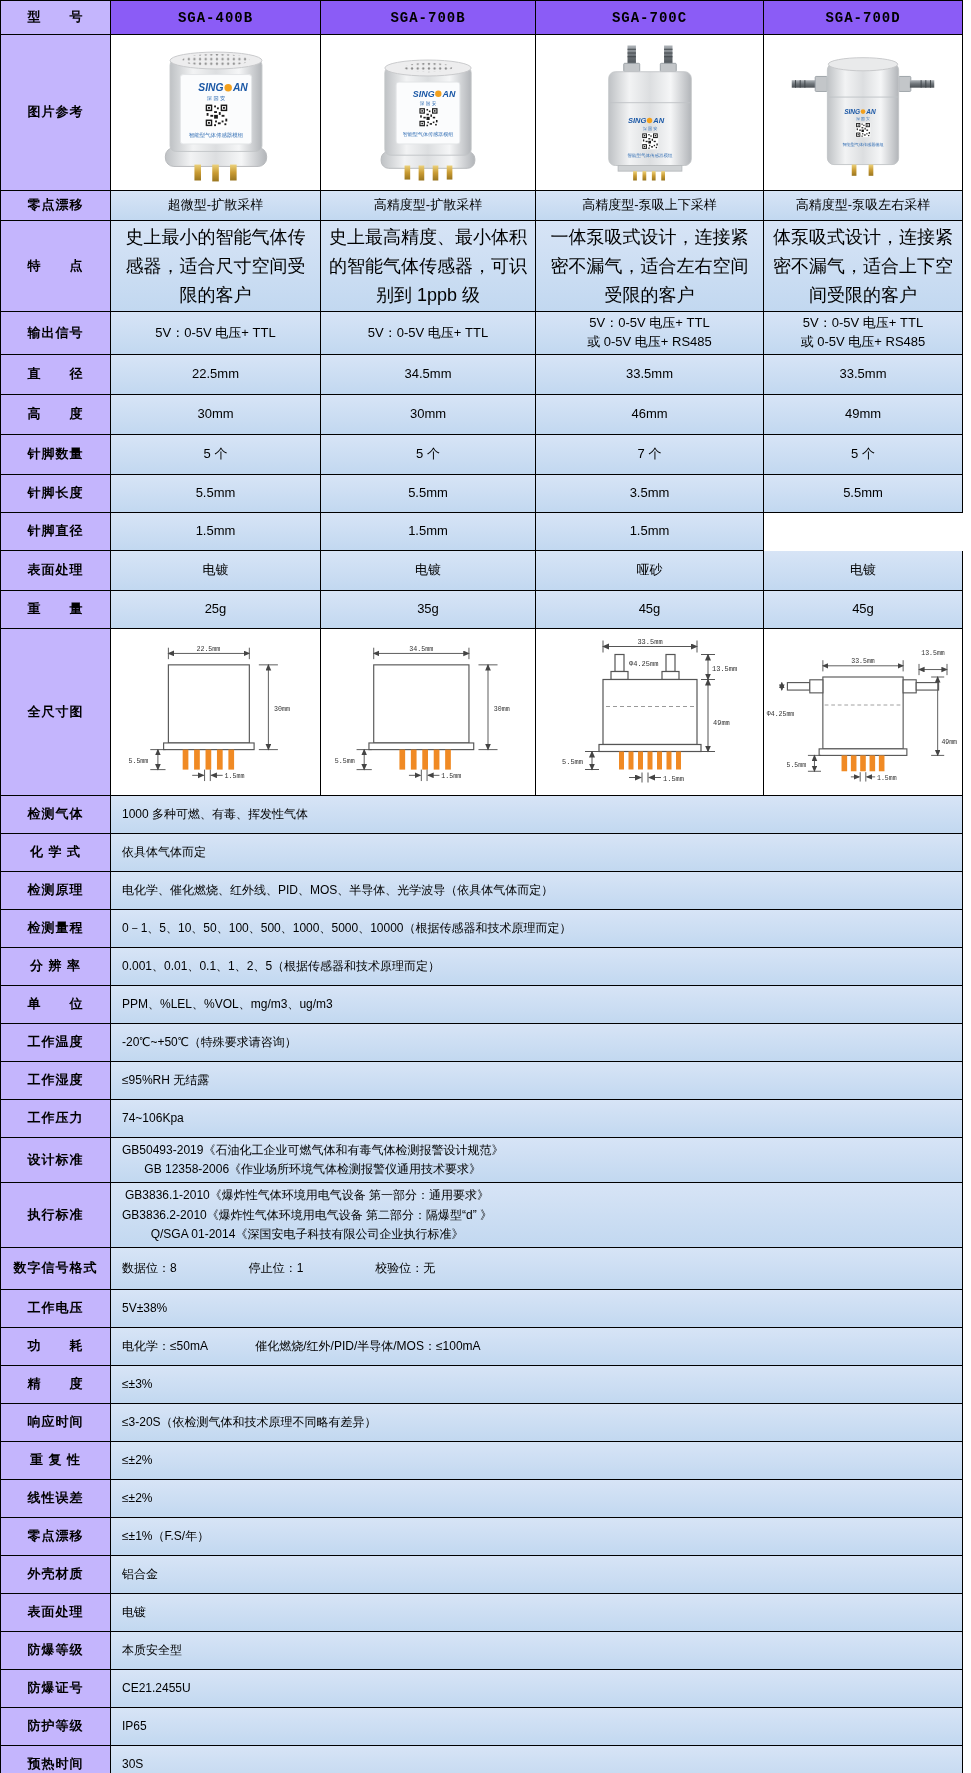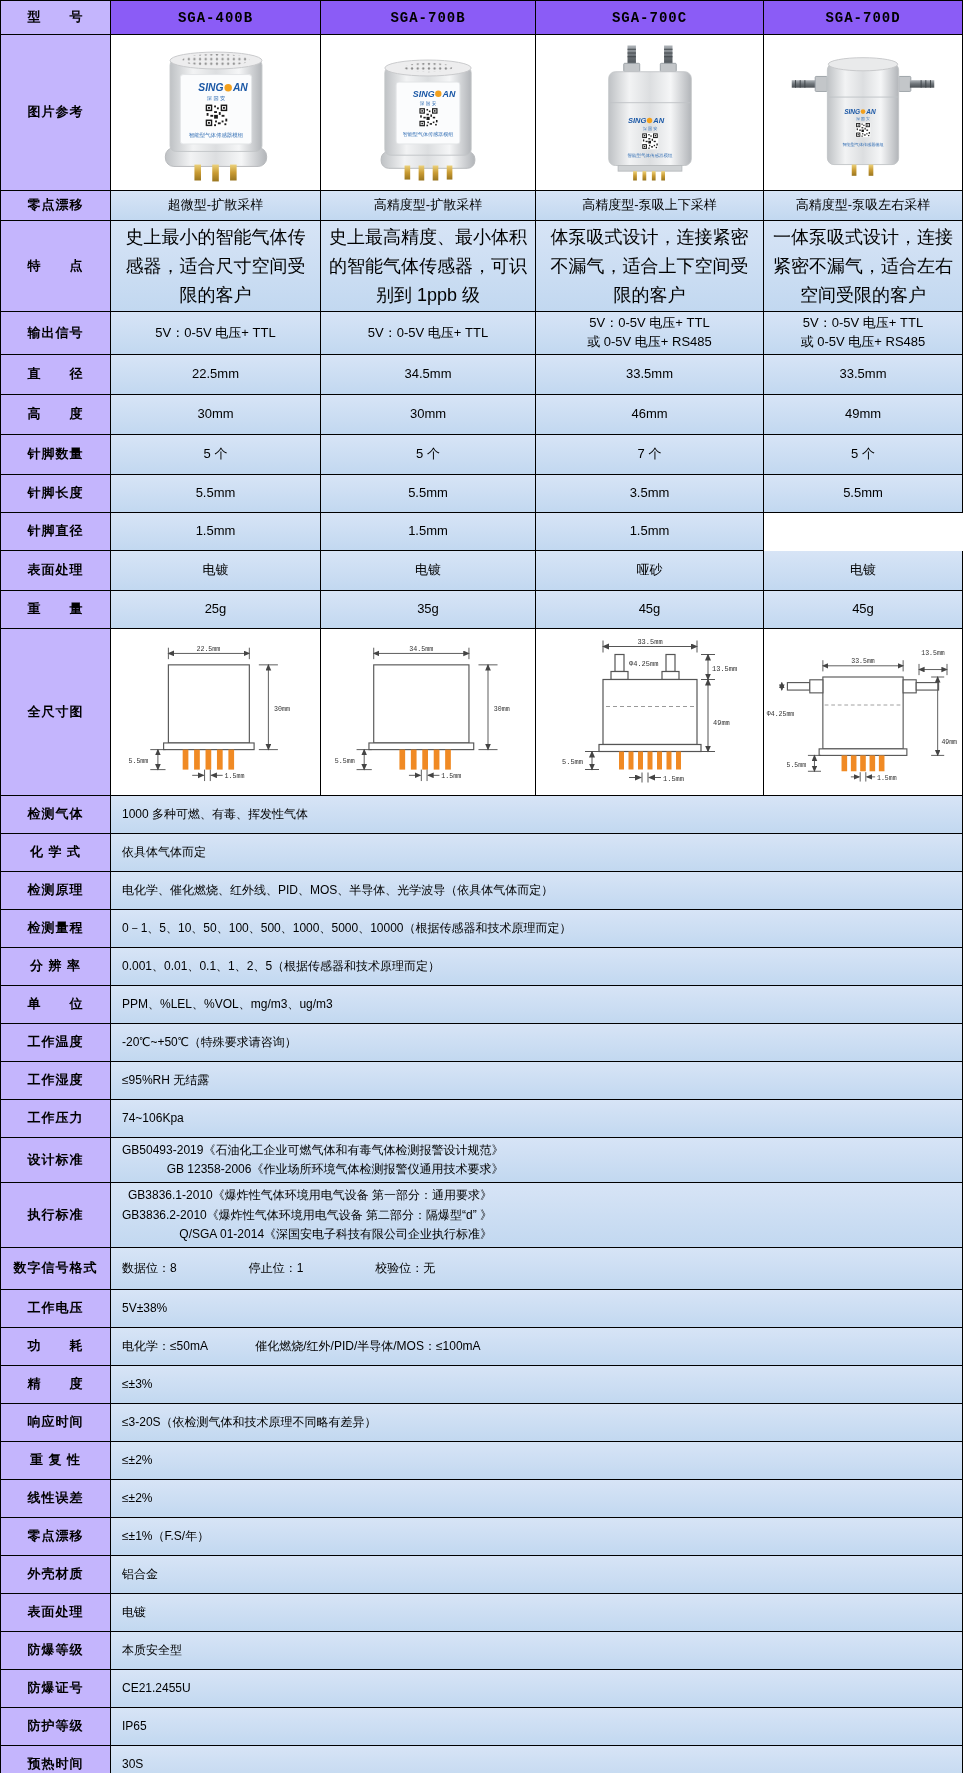--- a/index.html
+++ b/index.html
@@ -5,21 +5,21 @@
   html,body{margin:0;padding:0;background:#fff;}
   body{width:971px;font-family:"Liberation Sans",sans-serif;color:#000;-webkit-font-smoothing:antialiased;}
   .tbl{width:962px;border-top:1px solid #000;border-left:1px solid #000;}
   .row{display:grid;grid-template-columns:110px 210px 215px 228px 199px;}
   .row.full{grid-template-columns:110px 852px;}
   .cell{border-right:1px solid #000;border-bottom:1px solid #000;display:flex;align-items:center;justify-content:center;text-align:center;box-sizing:border-box;overflow:hidden;}
   .lab{background:#c4b5fd;font-weight:bold;font-size:13px;letter-spacing:1px;line-height:1.3;}
   .hdr{background:#8b5cf6;font-family:"Liberation Mono",monospace;font-weight:bold;font-size:14px;letter-spacing:1px;}
   .val{background:linear-gradient(180deg,#D7E4F6 0%,#C2D8F0 100%);font-size:13px;line-height:1.45;padding:2px 6px;white-space:pre-line;}
   .white{background:#fff;padding:0;}
-  .fv{background:linear-gradient(180deg,#D7E4F6 0%,#C2D8F0 100%);justify-content:flex-start;text-align:right;font-size:12px;line-height:1.6;padding:3px 4px 3px 11px;white-space:pre-line;}
+  .fv{background:linear-gradient(180deg,#D7E4F6 0%,#C2D8F0 100%);justify-content:flex-start;text-align:center;font-size:12px;line-height:1.6;padding:3px 4px 3px 11px;white-space:pre-line;}
   .feat{font-size:18px;line-height:1.6;}
   .h34{min-height:34px}.h30{min-height:30px}.h48{min-height:48px}.h42{min-height:42px}
   .h40{min-height:40px}.h38{min-height:38px}.h156{min-height:156px}.h167{min-height:167px}
   .h58{min-height:58px}
   svg text{font-family:"Liberation Mono",monospace;}
   .logoT{font-family:"Liberation Sans",sans-serif;font-weight:bold;font-style:italic;fill:#1A57A5;}
   .cnT{font-family:"Liberation Sans",sans-serif;fill:#2F6CB3;}
   .dimT{fill:#333;font-size:7px;}
   .dln{stroke:#555;stroke-width:1;fill:none;}
   .body-ln{stroke:#555;stroke-width:1.2;fill:#fff;}
@@ -192,22 +192,22 @@
     <div class="cell lab">零点漂移</div>
     <div class="cell val">超微型-扩散采样</div>
     <div class="cell val">高精度型-扩散采样</div>
     <div class="cell val">高精度型-泵吸上下采样</div>
     <div class="cell val">高精度型-泵吸左右采样</div>
   </div>
   <div class="row h48">
     <div class="cell lab">特　　点</div>
     <div class="cell val feat">史上最小的智能气体传感器，适合尺寸空间受限的客户</div>
     <div class="cell val feat">史上最高精度、最小体积的智能气体传感器，可识别到 1ppb 级</div>
+    <div class="cell val feat">一体泵吸式设计，连接紧密不漏气，适合左右空间受限的客户</div>
     <div class="cell val feat">体泵吸式设计，连接紧密不漏气，适合上下空间受限的客户</div>
-    <div class="cell val feat">一体泵吸式设计，连接紧密不漏气，适合左右空间受限的客户</div>
   </div>
   <div class="row h42">
     <div class="cell lab">输出信号</div>
     <div class="cell val">5V：0-5V 电压+ TTL</div>
     <div class="cell val">5V：0-5V 电压+ TTL</div>
     <div class="cell val">5V：0-5V 电压+ TTL
 或 0-5V 电压+ RS485</div>
     <div class="cell val">5V：0-5V 电压+ TTL
 或 0-5V 电压+ RS485</div>
   </div>

